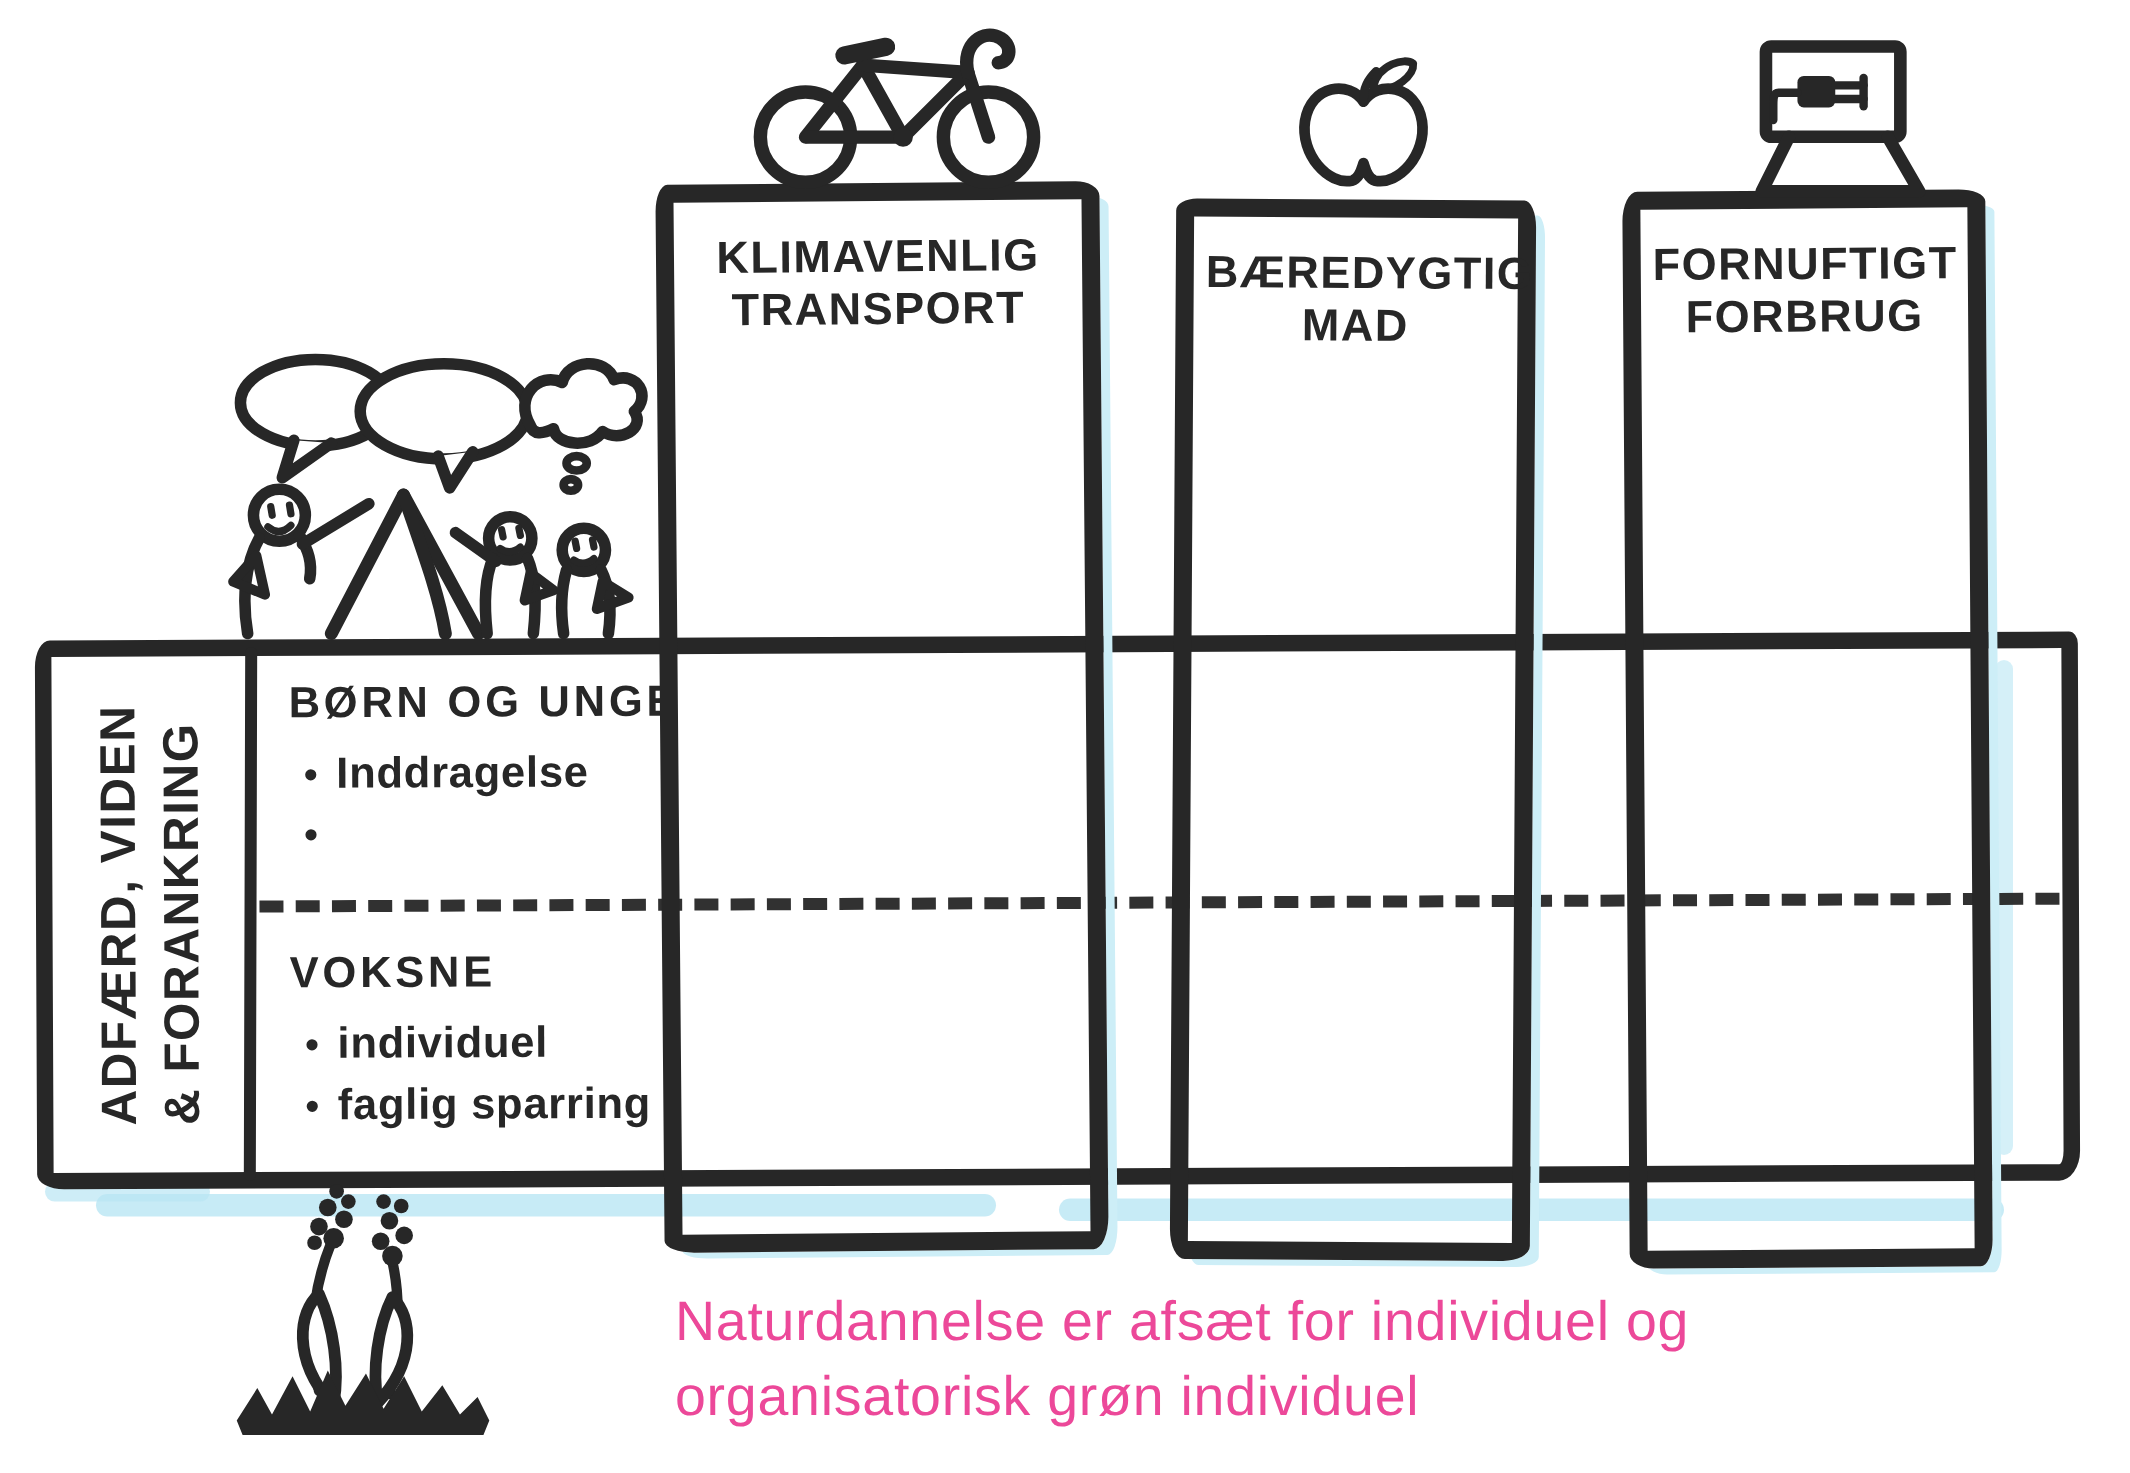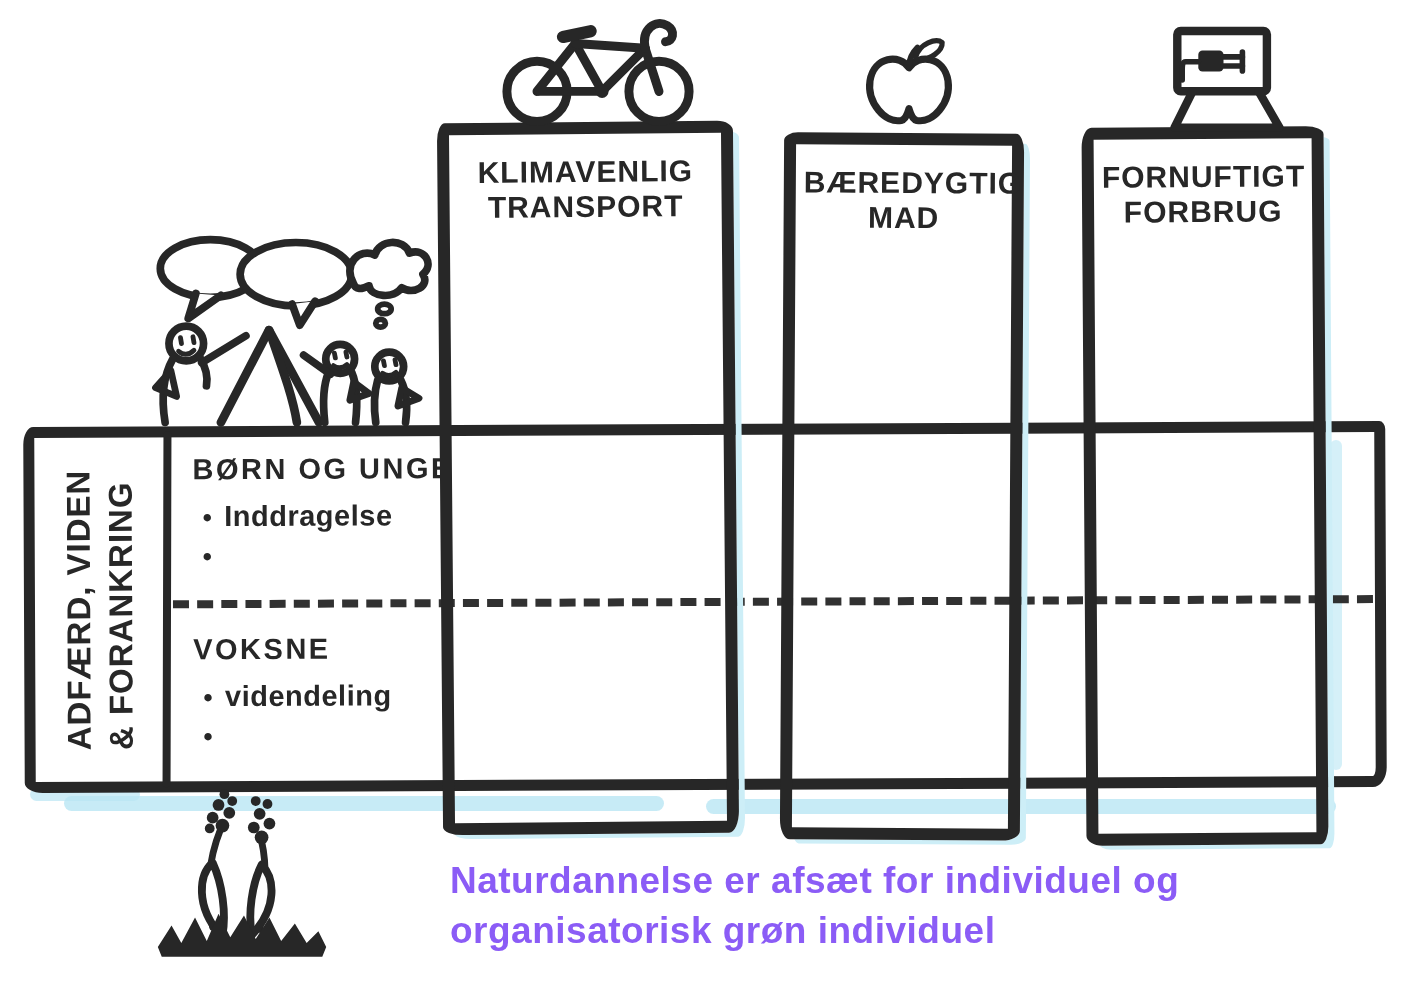--- a/index.html
+++ b/index.html
@@ -66,21 +66,21 @@
   #plant{position:absolute;left:150px;top:786px;width:186px;height:176px;z-index:2;}
   
   .blue-bar{position:absolute;background:#b9e6f4;border-radius:9px;z-index:0;}
   #blue-1{left:64px;top:796px;width:600px;height:15px;opacity:.8;}
   #blue-2{left:706px;top:799px;width:630px;height:15px;opacity:.8;}
   #blue-3{left:30px;top:788px;width:110px;height:13px;opacity:.7;}
   #blue-4{left:1330px;top:440px;width:12px;height:330px;opacity:.6;border-radius:6px;}
   
   #caption{
     position:absolute;left:450px;top:856px;width:830px;z-index:3;
-    color:#8b5cf6;font-weight:bold;font-size:37px;line-height:1.35;letter-spacing:.5px;
+    color:#ec4899;font-weight:normal;font-size:37px;line-height:1.35;letter-spacing:.5px;
   }
   svg{display:block;width:100%;height:100%;}
 </style>
 </head>
 <body>
 
 <div id="canvas">
 
   <div class="blue-bar" id="blue-1"></div>
   <div class="blue-bar" id="blue-2"></div>
@@ -108,24 +108,25 @@
           <span class="marker">•</span>
         </div>
       </div>
     </div>
 
     <div class="row-cell" id="row-cell-2">
       <div class="row-heading">VOKSNE</div>
       <div class="bullet-list">
         <div class="bullet-line">
           <span class="marker">•</span>
-          <span>videndeling</span>
-        </div>
-        <div class="bullet-line">
-          <span class="marker">•</span>
+          <span>individuel</span>
+        </div>
+        <div class="bullet-line">
+          <span class="marker">•</span>
+          <span>faglig sparring</span>
         </div>
       </div>
     </div>
   </div>
 
   <div class="col" id="col-1">
     <div class="col-title">KLIMAVENLIG TRANSPORT</div>
   </div>
   <div class="col" id="col-2">
     <div class="col-title">BÆREDYGTIG MAD</div>

